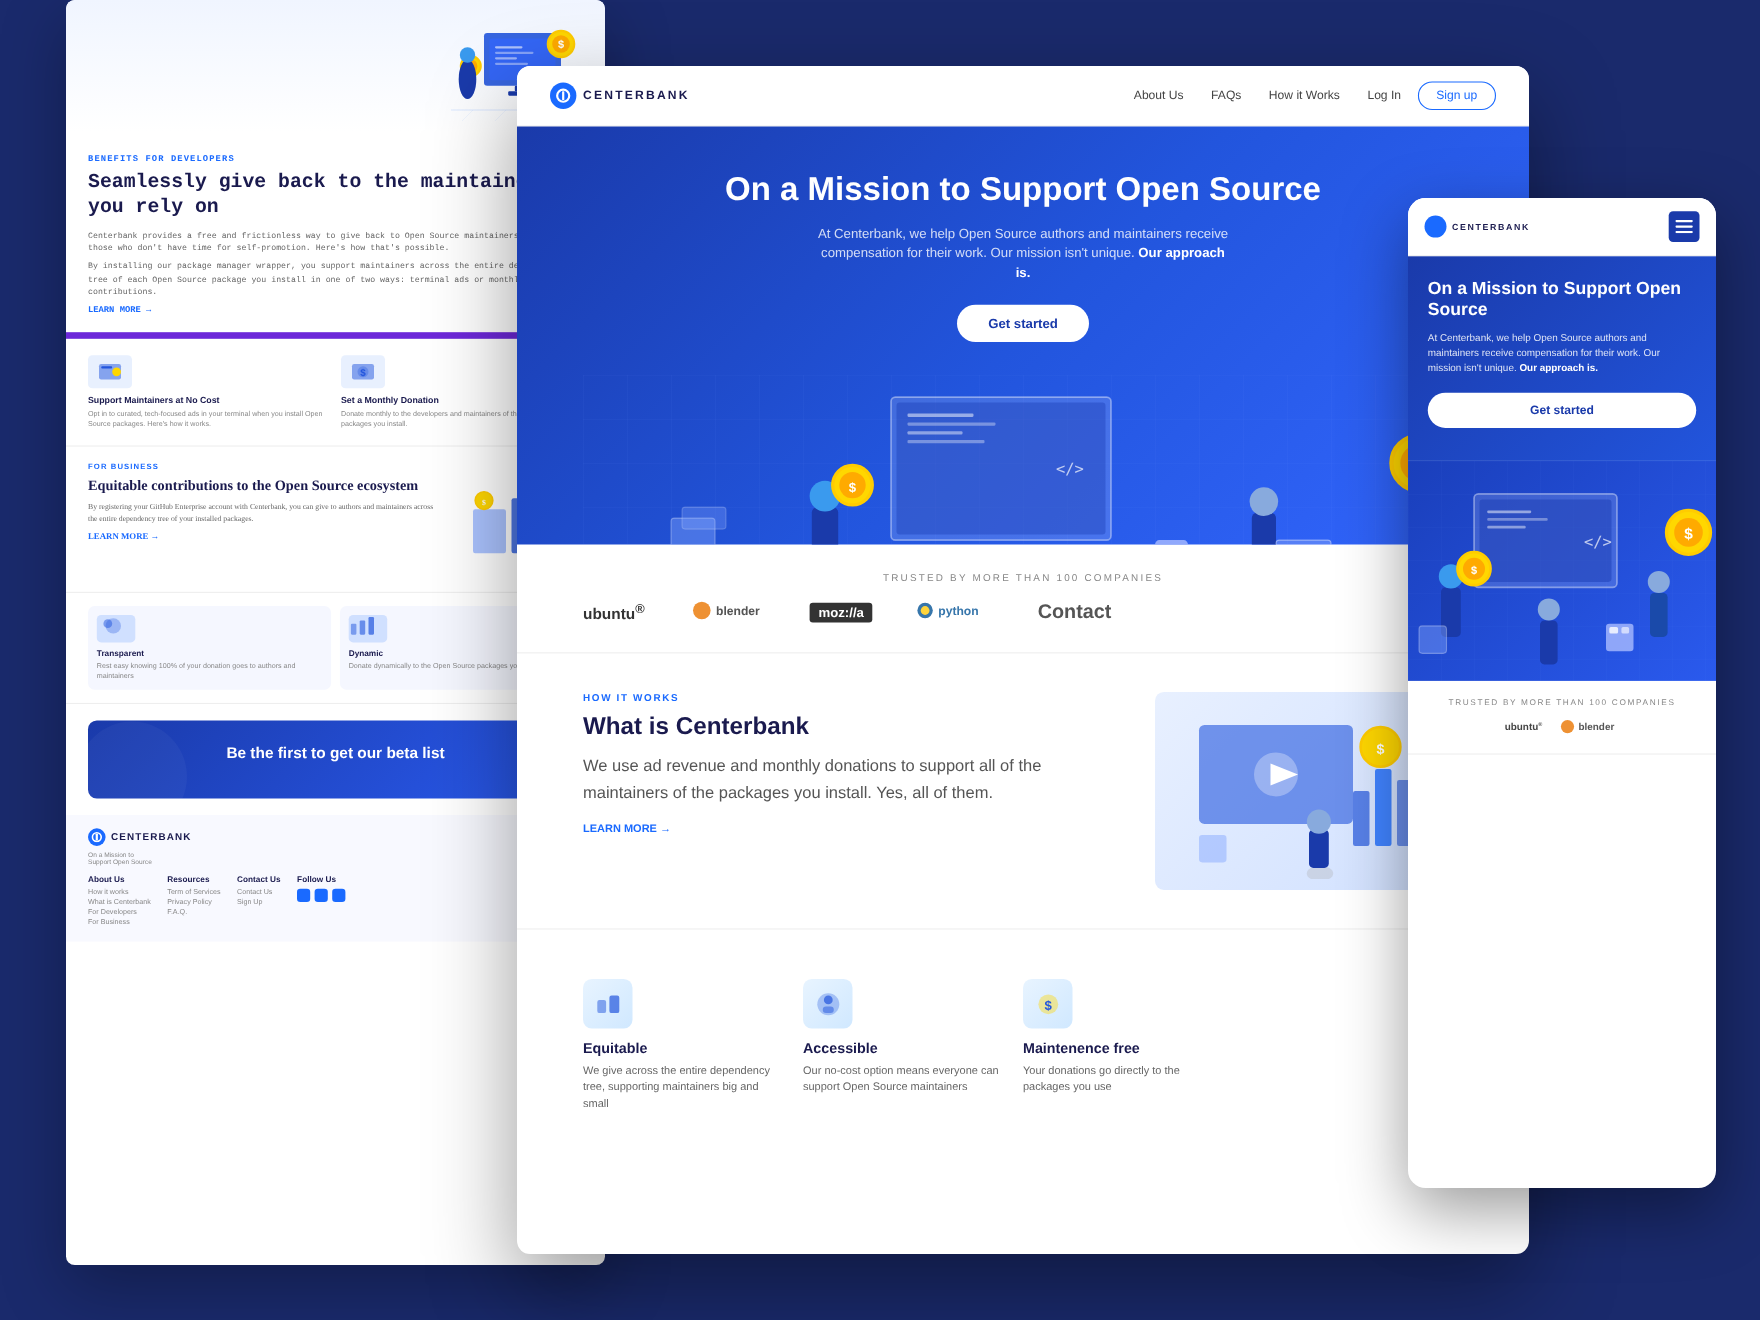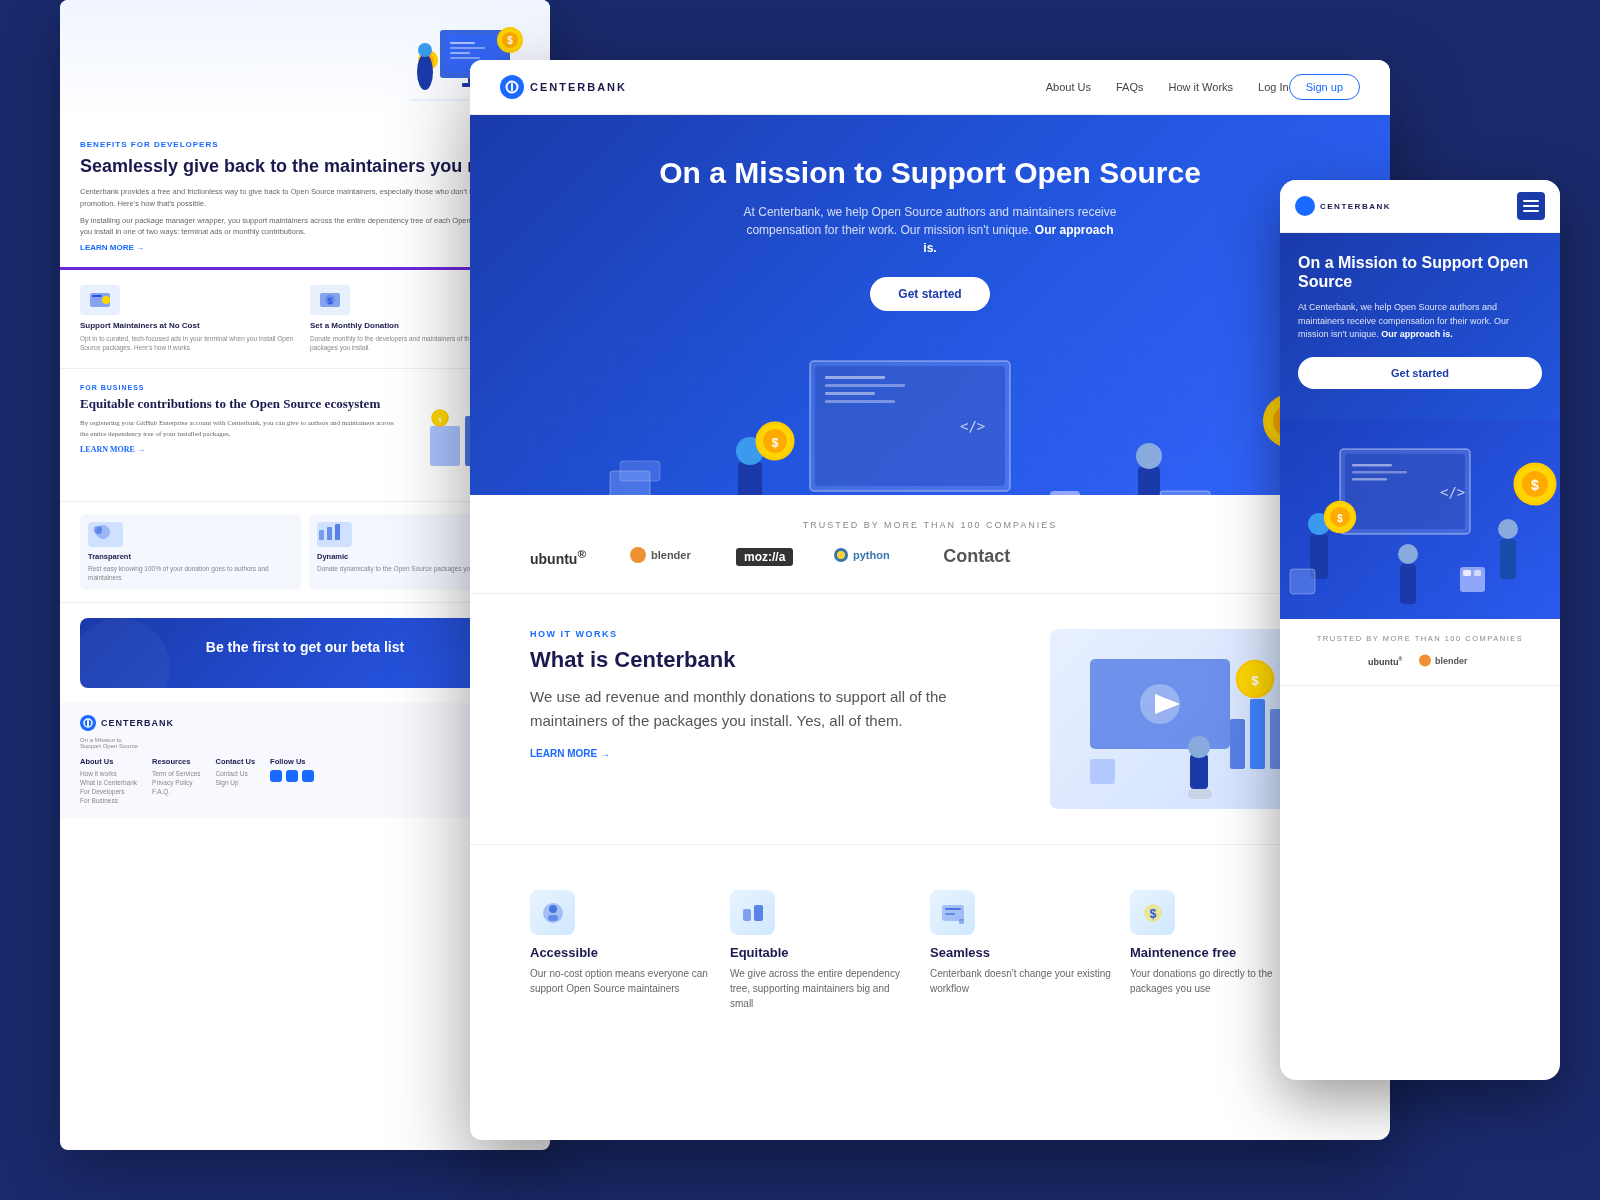--- a/index.html
+++ b/index.html
@@ -53,21 +53,22 @@
       width: 280px;
       height: 900px;
       background: #fff;
       border-radius: 16px;
       overflow: hidden;
       box-shadow: 0 20px 60px rgba(0,0,0,0.4);
     }
 
     .left-hero-section {
       padding: 20px 20px 15px;
-      border-bottom: 3px solid #6d28d9;
+      border-bottom: 6px solid #6d28d9;
+      font-family: Liberation Mono, monospace;
     }
 
     .tag-label {
       font-size: 8px;
       color: #1a6aff;
       text-transform: uppercase;
       letter-spacing: 1px;
       font-weight: 600;
       margin-bottom: 6px;
     }
@@ -348,20 +349,21 @@
 
     .mid-nav-link {
       font-size: 11px;
       color: #444;
       cursor: pointer;
     }
 
     .mid-nav-login {
       font-size: 11px;
       color: #444;
+      margin-right: 15px;
       cursor: pointer;
     }
 
     .mid-nav-signup {
       font-size: 11px;
       color: #1a6aff;
       border: 1.5px solid #1a6aff;
       padding: 6px 16px;
       border-radius: 20px;
       cursor: pointer;
@@ -963,49 +965,37 @@
 
           <rect x="30" y="120" width="25" height="25" rx="3" fill="#88aaff" opacity="0.5"></rect>
         </svg>
       </div>
     </div>
 
     <div class="features-grid">
       <div class="feature-item">
         <div class="feature-icon-box">
           <svg width="28" height="28" viewBox="0 0 28 28">
+              <rect x="4" y="10" width="8" height="12" rx="2" fill="#2255dd" opacity="0.5"></rect>
+              <rect x="15" y="6" width="9" height="16" rx="2" fill="#2255dd" opacity="0.7"></rect>
+            </svg>
+        </div>
+        <div class="feature-title">Equitable</div>
+        <div class="feature-desc">We give across the entire dependency tree, supporting maintainers big and small</div>
+      </div>
+      <div class="feature-item">
+        <div class="feature-icon-box">
+          <svg width="28" height="28" viewBox="0 0 28 28">
               <circle cx="14" cy="14" r="10" fill="#2255dd" opacity="0.3"></circle>
               <circle cx="14" cy="10" r="4" fill="#2255dd" opacity="0.7"></circle>
               <rect x="9" y="16" width="10" height="6" rx="3" fill="#2255dd" opacity="0.5"></rect>
             </svg>
         </div>
         <div class="feature-title">Accessible</div>
         <div class="feature-desc">Our no-cost option means everyone can support Open Source maintainers</div>
-      </div>
-      <div class="feature-item">
-        <div class="feature-icon-box">
-          <svg width="28" height="28" viewBox="0 0 28 28">
-              <rect x="4" y="10" width="8" height="12" rx="2" fill="#2255dd" opacity="0.5"></rect>
-              <rect x="15" y="6" width="9" height="16" rx="2" fill="#2255dd" opacity="0.7"></rect>
-            </svg>
-        </div>
-        <div class="feature-title">Equitable</div>
-        <div class="feature-desc">We give across the entire dependency tree, supporting maintainers big and small</div>
-      </div>
-      <div class="feature-item">
-        <div class="feature-icon-box">
-          <svg width="28" height="28" viewBox="0 0 28 28">
-              <rect x="3" y="6" width="22" height="16" rx="3" fill="#2255dd" opacity="0.3"></rect>
-              <rect x="6" y="9" width="16" height="2" rx="1" fill="#2255dd" opacity="0.7"></rect>
-              <rect x="6" y="14" width="10" height="2" rx="1" fill="#2255dd" opacity="0.5"></rect>
-              <rect x="20" y="20" width="5" height="5" rx="1" fill="#2255dd" opacity="0.4"></rect>
-            </svg>
-        </div>
-        <div class="feature-title">Seamless</div>
-        <div class="feature-desc">Centerbank doesn't change your existing workflow</div>
       </div>
       <div class="feature-item">
         <div class="feature-icon-box">
           <svg width="28" height="28" viewBox="0 0 28 28">
               <circle cx="14" cy="14" r="9" fill="#ffd700" opacity="0.4"></circle>
               <text x="14" y="19" text-anchor="middle" font-size="12" fill="#2255dd" font-weight="bold">$</text>
             </svg>
         </div>
         <div class="feature-title">Maintenence free</div>
         <div class="feature-desc">Your donations go directly to the packages you use</div>

